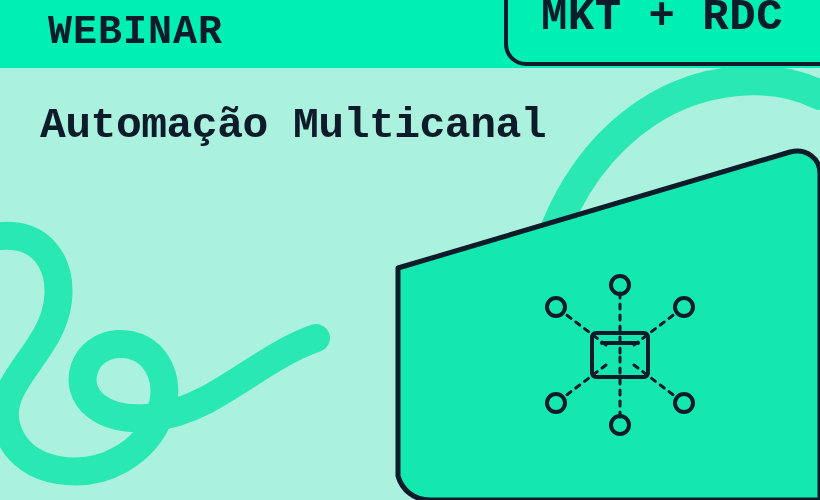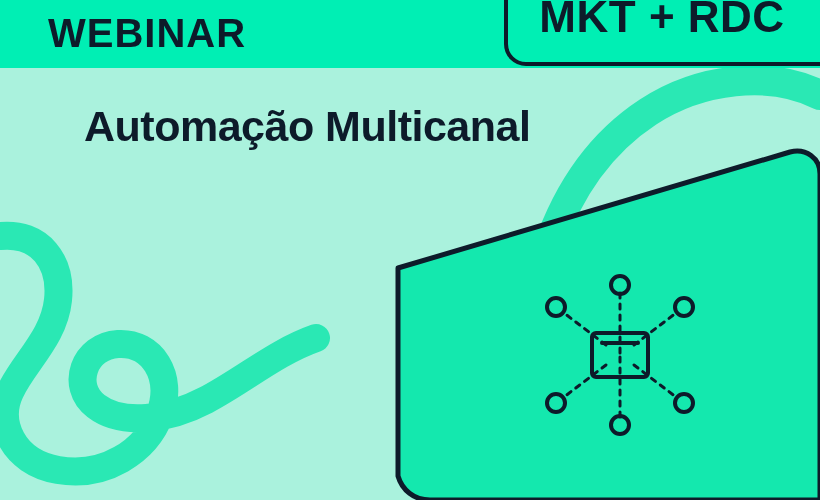--- a/index.html
+++ b/index.html
@@ -6,21 +6,21 @@
     margin: 0;
     padding: 0;
     background: #ffffff;
   }
   .canvas {
     position: relative;
     width: 820px;
     height: 500px;
     overflow: hidden;
     background: #aaf2dd;
-    font-family: Liberation Sans, sans-serif;
+    font-family: Liberation Mono, monospace;
   }
   
   .topbar {
     position: absolute;
     left: 0;
     top: 0;
     width: 820px;
     height: 68px;
     background: #00efb4;
     z-index: 5;
@@ -68,21 +68,20 @@
     width: 820px;
     height: 500px;
     z-index: 1;
   }
   
   .headline-block {
     position: absolute;
     left: 40px;
     top: 100px;
     z-index: 6;
-    margin-left: 44px;
   }
   .headline {
     font-size: 43px;
     font-weight: bold;
     color: #0d1b2a;
     margin: 0 0 6px 0;
     line-height: 52px;
     letter-spacing: -0.5px;
   }
   .subheadline {

